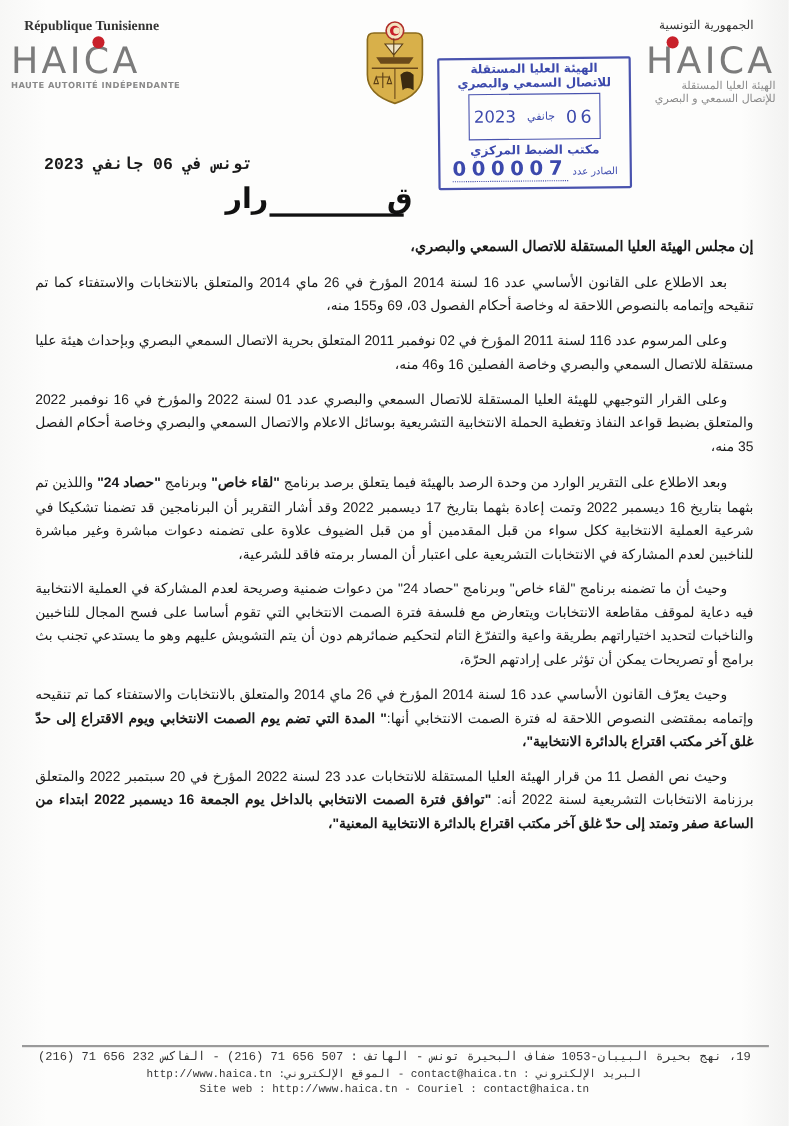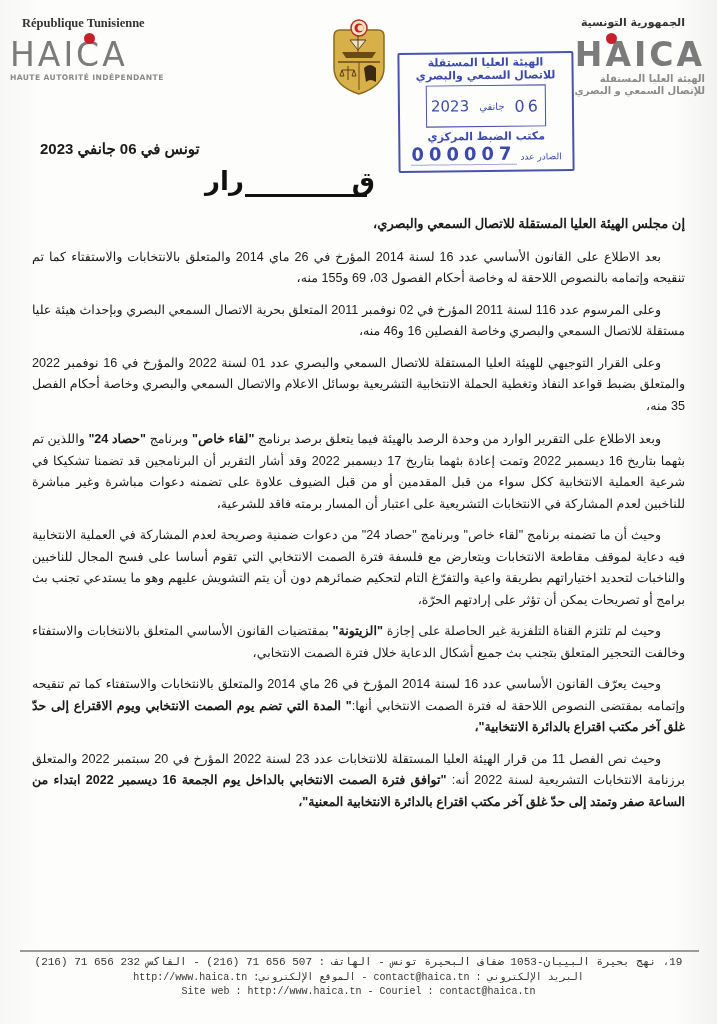--- a/index.html
+++ b/index.html
@@ -17,39 +17,39 @@
     .rep-fr { font-family: "Liberation Serif", serif; font-weight: bold; font-size: 12.5px; color: #333; margin-left: 12px; }
     .haica-logo { position: relative; margin-top: 6px; height: 36px; }
     .haica-word { font-family: "DejaVu Sans", sans-serif; font-size: 33px; letter-spacing: 3px; color: #7b7b7b; font-weight: normal; line-height: 36px; }
     .haica-dot { position: absolute; width: 11px; height: 11px; border-radius: 50%; background: #c8202a; }
     .haica-sub { font-family: "DejaVu Sans", sans-serif; font-weight: bold; font-size: 7.6px; color: #8a8a8a; letter-spacing: 0.4px; line-height: 10px; }
 
     
     .arms { position: absolute; left: 330px; top: 18px; width: 58px; height: 78px; }
 
     
-    .hdr-right { position: absolute; right: 12px; top: 16px; width: 170px; text-align: right; font-weight: bold; }
+    .hdr-right { position: absolute; right: 12px; top: 16px; width: 170px; text-align: right; }
     .rep-ar { font-family: "DejaVu Sans", sans-serif; font-size: 11px; color: #333; direction: rtl; margin-right: 20px; }
     .haica-logo-r { position: relative; height: 36px; margin-top: 8px; }
     .haica-word-r { font-family: "DejaVu Sans", sans-serif; font-size: 33px; letter-spacing: 3px; color: #7b7b7b; line-height: 36px; text-align: right; }
     .haica-sub-r { font-family: "DejaVu Sans", sans-serif; font-size: 10px; color: #8a8a8a; direction: rtl; line-height: 12px; text-align: right; }
 
     
     .stamp { position: absolute; left: 398px; top: 52px; width: 172px; height: 116px; border: 2px solid #3a45a8; border-radius: 2px; color: #2c3aa6; font-family: "DejaVu Sans", sans-serif; direction: rtl; text-align: center; transform: rotate(-0.6deg); opacity: 0.92; }
     .stamp-l1 { font-size: 11px; font-weight: bold; margin-top: 2px; line-height: 13px; }
     .stamp-l2 { font-size: 11px; font-weight: bold; line-height: 13px; }
     .stamp-box { margin: 3px auto 0; width: 118px; height: 40px; border: 1.8px solid #3a45a8; display: flex; align-items: center; justify-content: center; gap: 10px; direction: ltr; font-size: 15px; }
     .stamp-box .day { font-size: 16px; letter-spacing: 3px; }
     .stamp-box .mon { font-size: 10px; }
     .stamp-l3 { font-size: 11px; font-weight: bold; margin-top: 3px; line-height: 13px; }
     .stamp-l4 { display: flex; direction: rtl; align-items: baseline; justify-content: center; gap: 4px; font-size: 9px; }
     .stamp-num { font-size: 18px; font-weight: bold; letter-spacing: 5px; direction: ltr; border-bottom: 1px dotted #3a45a8; }
 
     
-    .date-line { position: absolute; left: 40px; top: 140px; font-family: Liberation Sans, sans-serif; font-weight: bold; font-size: 15px; direction: rtl; }
+    .date-line { position: absolute; left: 40px; top: 140px; font-family: Liberation Mono, monospace; font-weight: bold; font-size: 15px; direction: rtl; }
 
     
     .title { position: absolute; left: 205px; top: 170px; width: 170px; height: 32px; }
     .title-text { position: absolute; font-family: "DejaVu Sans", sans-serif; font-size: 26px; font-weight: bold; color: #111; }
     .title-bar { position: absolute; left: 40px; top: 24px; width: 122px; height: 3px; background: #111; }
 
     
     .body { position: absolute; left: 32px; right: 32px; top: 213px; direction: rtl; text-align: justify; font-family: Liberation Sans, sans-serif; font-size: 12.6px; line-height: 21.5px; color: #1a1a1a; }
     .body p { margin: 0 0 10px 0; text-indent: 24px; }
     .body p.intro { font-weight: bold; text-indent: 0; margin-bottom: 12px; font-size: 13px; }
@@ -124,21 +124,20 @@
     <span class="title-text" style="left:0; top:-4px;">رار</span>
   </div>
 
   <div class="body">
     <p class="intro">إن مجلس الهيئة العليا المستقلة للاتصال السمعي والبصري،</p>
     <p>بعد الاطلاع على القانون الأساسي عدد 16 لسنة 2014 المؤرخ في 26 ماي 2014 والمتعلق بالانتخابات والاستفتاء كما تم تنقيحه وإتمامه بالنصوص اللاحقة له وخاصة أحكام الفصول 03، 69 و155 منه،</p>
     <p>وعلى المرسوم عدد 116 لسنة 2011 المؤرخ في 02 نوفمبر 2011 المتعلق بحرية الاتصال السمعي البصري وبإحداث هيئة عليا مستقلة للاتصال السمعي والبصري وخاصة الفصلين 16 و46 منه،</p>
     <p class="tight">وعلى القرار التوجيهي للهيئة العليا المستقلة للاتصال السمعي والبصري عدد 01 لسنة 2022 والمؤرخ في 16 نوفمبر 2022 والمتعلق بضبط قواعد النفاذ وتغطية الحملة الانتخابية التشريعية بوسائل الاعلام والاتصال السمعي والبصري وخاصة أحكام الفصل 35 منه،</p>
     <p><span>وبعد الاطلاع على التقرير الوارد من وحدة الرصد بالهيئة فيما يتعلق برصد برنامج </span><b>"لقاء خاص"</b><span> وبرنامج </span><b>"حصاد 24"</b><span> واللذين تم بثهما بتاريخ 16 ديسمبر 2022 وتمت إعادة بثهما بتاريخ 17 ديسمبر 2022 وقد أشار التقرير أن البرنامجين قد تضمنا تشكيكا في شرعية العملية الانتخابية ككل سواء من قبل المقدمين أو من قبل الضيوف علاوة على تضمنه دعوات مباشرة وغير مباشرة للناخبين لعدم المشاركة في الانتخابات التشريعية على اعتبار أن المسار برمته فاقد للشرعية،</span></p>
     <p>وحيث أن ما تضمنه برنامج "لقاء خاص" وبرنامج "حصاد 24" من دعوات ضمنية وصريحة لعدم المشاركة في العملية الانتخابية فيه دعاية لموقف مقاطعة الانتخابات ويتعارض مع فلسفة فترة الصمت الانتخابي التي تقوم أساسا على فسح المجال للناخبين والناخبات لتحديد اختياراتهم بطريقة واعية والتفرّغ التام لتحكيم ضمائرهم دون أن يتم التشويش عليهم وهو ما يستدعي تجنب بث برامج أو تصريحات يمكن أن تؤثر على إرادتهم الحرّة،</p>
-    <p><span>وحيث لم تلتزم القناة التلفزية غير الحاصلة على إجازة </span><b>"الزيتونة"</b><span> بمقتضيات القانون الأساسي المتعلق بالانتخابات والاستفتاء وخالفت التحجير المتعلق بتجنب بث جميع أشكال الدعاية خلال فترة الصمت الانتخابي،</span></p>
     <p><span>وحيث يعرّف القانون الأساسي عدد 16 لسنة 2014 المؤرخ في 26 ماي 2014 والمتعلق بالانتخابات والاستفتاء كما تم تنقيحه وإتمامه بمقتضى النصوص اللاحقة له فترة الصمت الانتخابي أنها:</span><b>" المدة التي تضم يوم الصمت الانتخابي ويوم الاقتراع إلى حدّ غلق آخر مكتب اقتراع بالدائرة الانتخابية"،</b></p>
     <p><span>وحيث نص الفصل 11 من قرار الهيئة العليا المستقلة للانتخابات عدد 23 لسنة 2022 المؤرخ في 20 سبتمبر 2022 والمتعلق برزنامة الانتخابات التشريعية لسنة 2022 أنه: </span><b>"توافق فترة الصمت الانتخابي بالداخل يوم الجمعة 16 ديسمبر 2022 ابتداء من الساعة صفر وتمتد إلى حدّ غلق آخر مكتب اقتراع بالدائرة الانتخابية المعنية"،</b></p>
   </div>
 
   <div class="footer-rule"></div>
   <div class="footer">
     <div class="f-ar1">19، نهج بحيرة البيبان-1053 ضفاف البحيرة تونس - الهاتف : 507 656 71 (216) - الفاكس 232 656 71 (216)</div>
     <div class="f-ar2">البريد الإلكتروني : contact@haica.tn - الموقع الإلكتروني: http://www.haica.tn</div>
     <div class="f-fr2">Site web : http://www.haica.tn - Couriel : contact@haica.tn</div>
   </div>

